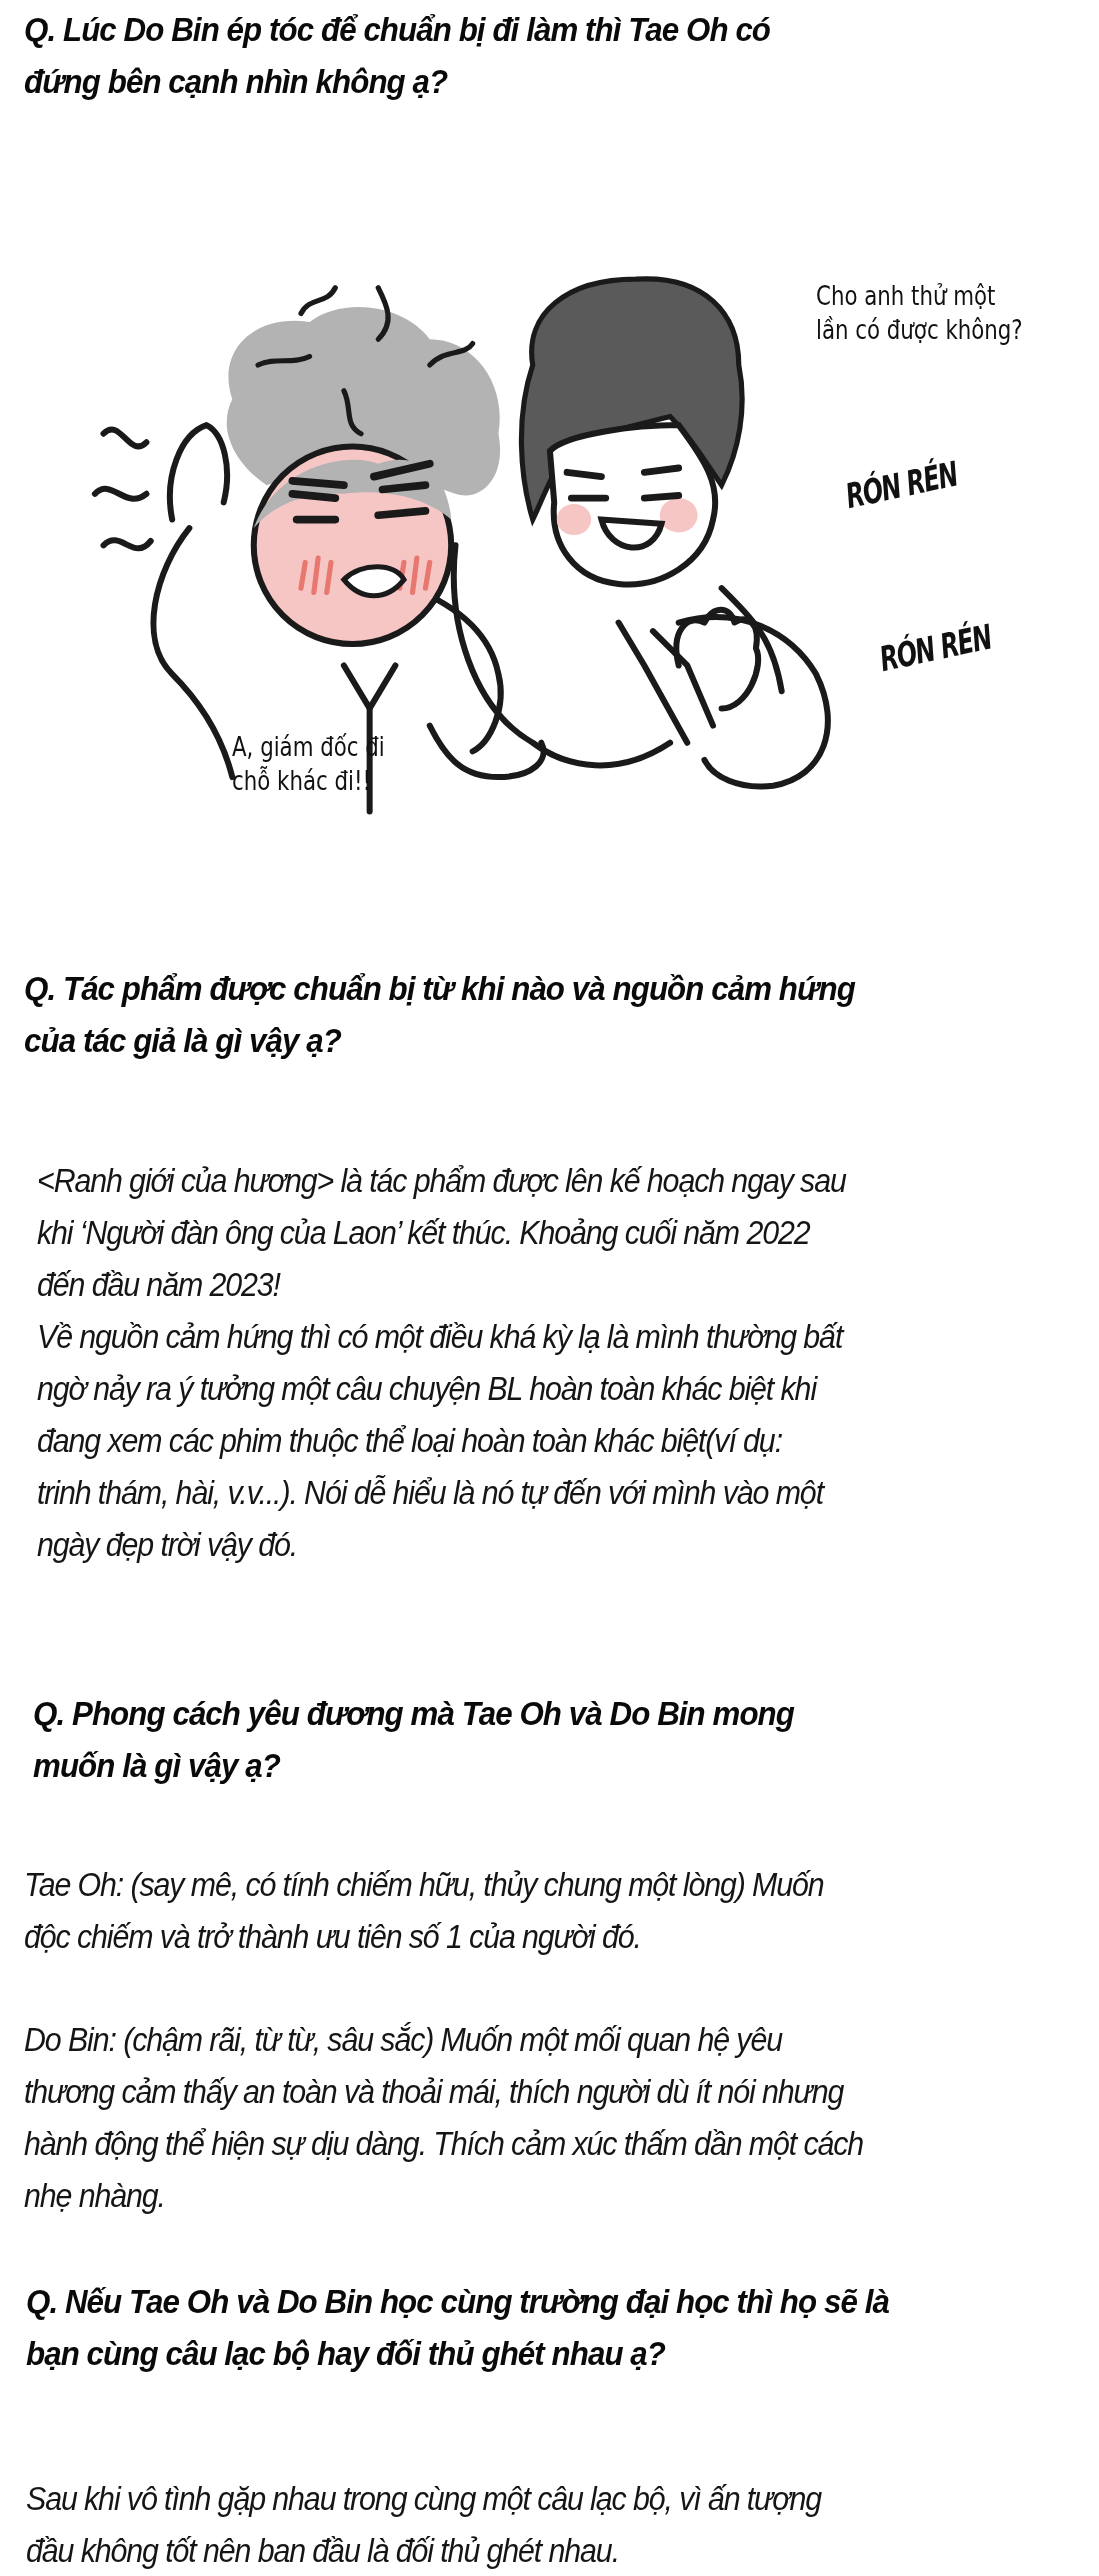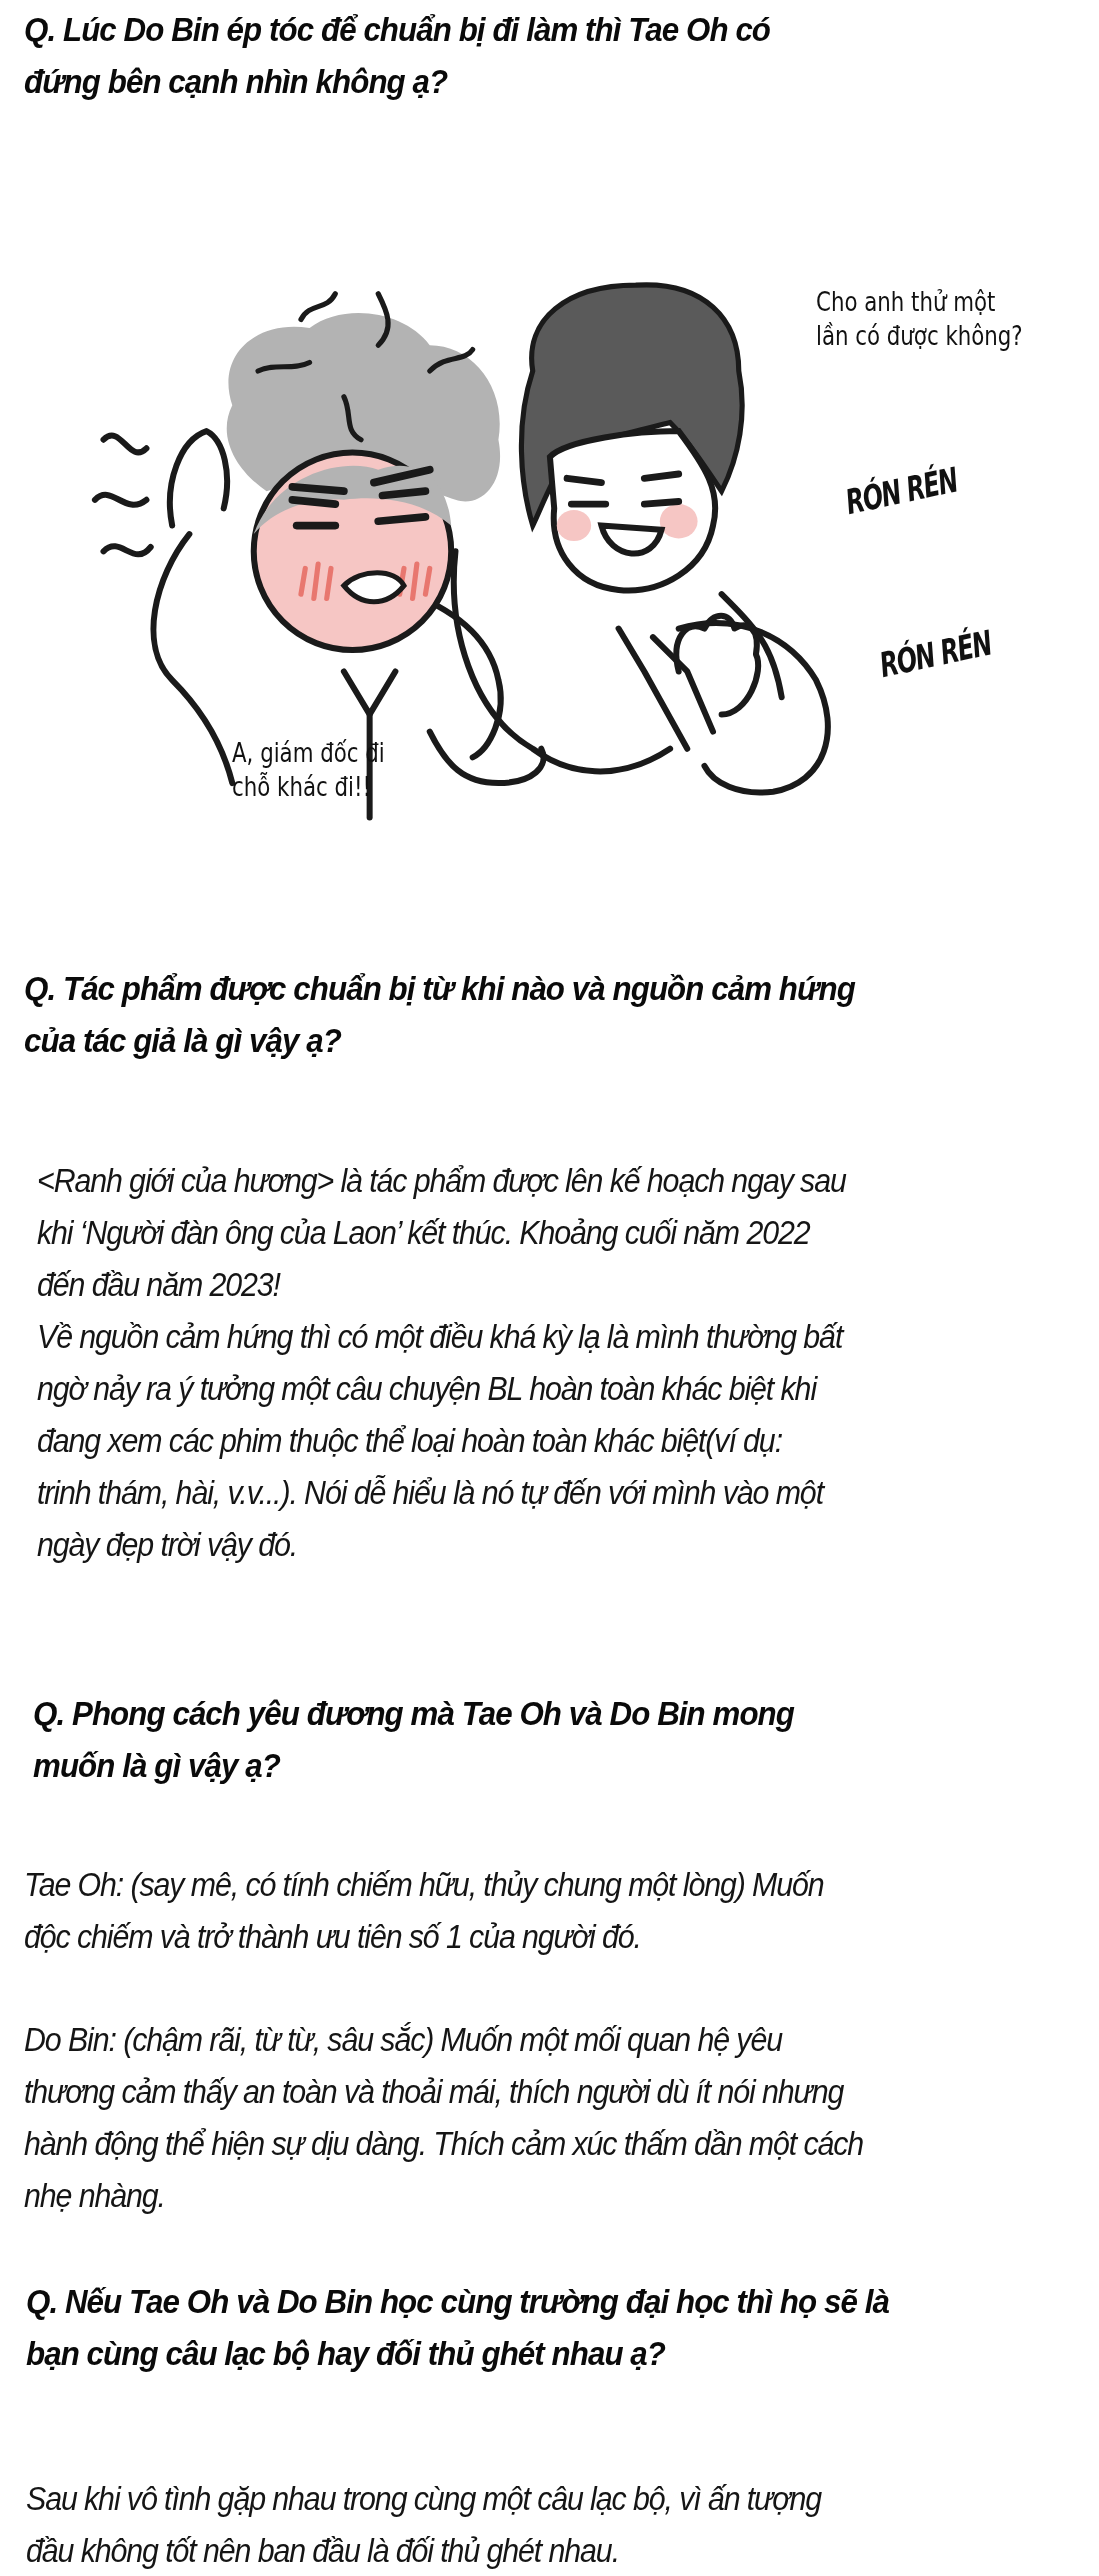--- a/index.html
+++ b/index.html
@@ -23,21 +23,21 @@
       font-size: 33px;
       line-height: 52px;
       letter-spacing: -1.2px;
       transform: scaleX(0.92);
       transform-origin: left top;
       white-space: nowrap;
       color: #151515;
     }
     .line { display: block; }
     #q1 { left: 24px; top: 3.4px; }
-    #illustration { position: absolute; left: 86px; top: 268px; width: 945px; height: 558px; }
+    #illustration { position: absolute; left: 86px; top: 262px; width: 945px; height: 558px; }
     .bubble { position: absolute; font-family: "DejaVu Sans", sans-serif; font-size: 26px; line-height: 34px; color: #111; white-space: nowrap; transform: scaleX(0.82); transform-origin: left top; }
     .sfx { position: absolute; font-family: "DejaVu Sans", sans-serif; font-weight: bold; font-style: italic; font-size: 34px; letter-spacing: -1.7px; color: #111; white-space: nowrap; transform: rotate(-12deg) scaleX(0.7); transform-origin: left top; }
     #q2 { left: 24px; top: 962px; }
     #a2 { left: 37px; top: 1155px; }
     #q3 { left: 33px; top: 1687px; }
     #a3-taeoh { left: 24px; top: 1859px; }
     #a3-dobin { left: 24px; top: 2014px; }
     #q4 { left: 26px; top: 2275px; }
     #a4 { left: 26px; top: 2473px; }
   </style>

